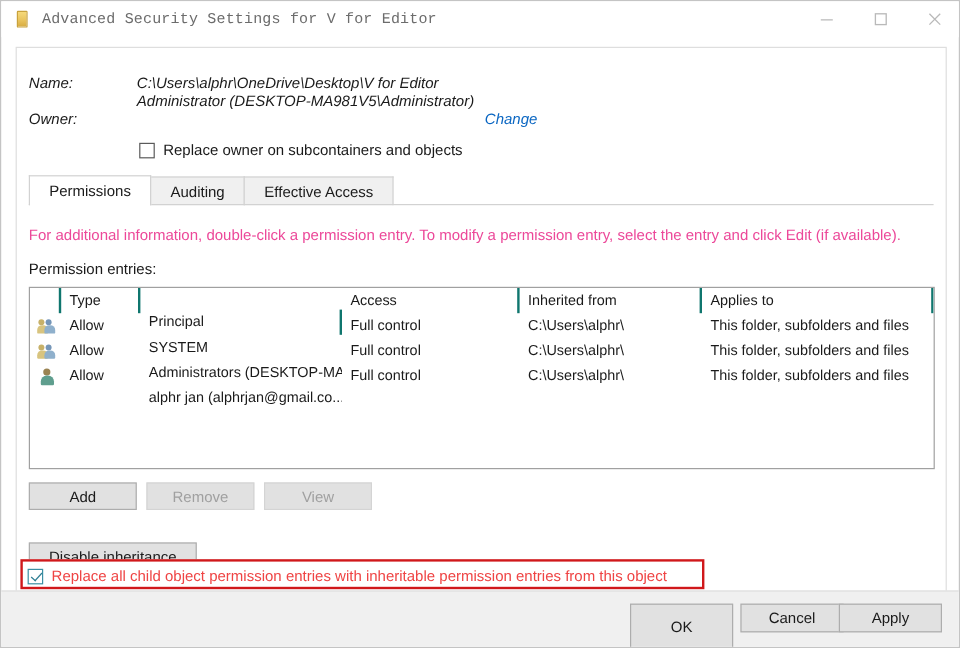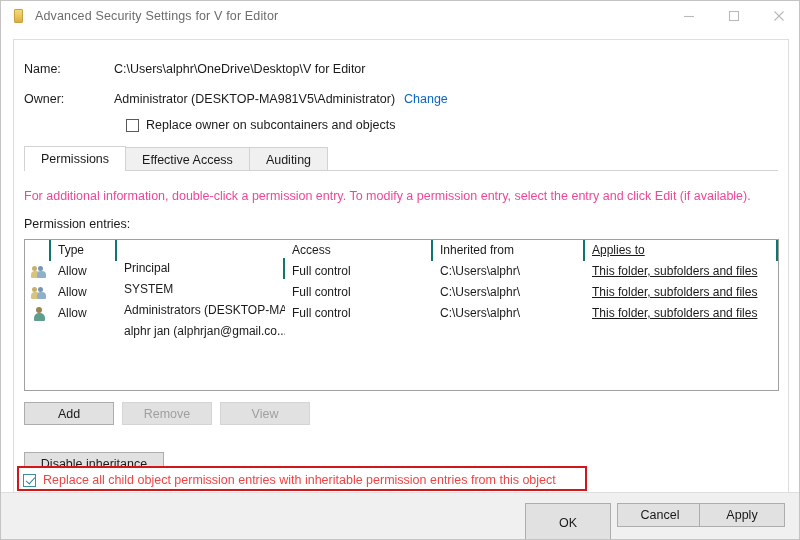--- a/index.html
+++ b/index.html
@@ -21,20 +21,21 @@
   }
 
   
   .titlebar {
     position: absolute;
     left: 0; top: 0;
     width: 800px; height: 30px;
     background: #ffffff;
     display: flex;
     align-items: center;
+    font-family: Liberation Mono, monospace;
   }
   .title-icon {
     width: 16px; height: 16px;
     margin-left: 10px;
     margin-right: 8px;
     position: relative;
     flex: none;
   }
   .title-icon .folder-body {
     position: absolute;
@@ -75,25 +76,26 @@
     background: #ffffff;
     border: 1px solid #dedede;
     box-sizing: border-box;
   }
 
   .field-row {
     position: absolute;
     font-size: 12.5px;
     color: #1a1a1a;
     white-space: nowrap;
+    font-style: italic;
   }
   .lbl-name   { left: 10px;  top: 22px; }
   .val-name   { left: 100px; top: 22px; }
   .lbl-owner  { left: 10px;  top: 52px; }
-  .val-owner  { left: 100px; top: 52px; }
+  .val-owner  { left: 100px; top: 37px; }
   .lnk-change {
     left: 390px; top: 52px;
     color: #0a66c2;
     cursor: pointer;
   }
 
   
   .cbox {
     width: 13px; height: 13px;
     border: 1px solid #5a5a5a;
@@ -117,21 +119,20 @@
 
   .owner-cb-row {
     position: absolute;
     left: 102px; top: 78px;
     display: flex;
     align-items: center;
     gap: 7px;
     font-size: 12.5px;
     color: #1a1a1a;
     white-space: nowrap;
-    margin-left: 10px;
   }
 
   
   .tabstrip {
     position: absolute;
     left: 10px; top: 106px;
     width: 754px;
     height: 25px;
     display: flex;
     align-items: flex-end;
@@ -230,21 +231,21 @@
     box-sizing: border-box;
     overflow: hidden;
     white-space: nowrap;
     text-overflow: clip;
   }
   .c-icon  { width: 26px; flex: none; padding-left: 4px; display:flex; align-items:center; }
   .c-type  { width: 66px; flex: none; }
   .c-prin  { width: 168px; flex: none; margin-top: 36px; }
   .c-acc   { width: 148px; flex: none; }
   .c-inh   { width: 152px; flex: none; }
-  .c-app   { width: 193px; flex: none; text-decoration: underline; }
+  .c-app   { width: 193px; flex: none; }
 
   
   .usericon { width: 16px; height: 15px; position: relative; flex: none; }
   .usericon .p-head {
     position: absolute; width: 5px; height: 5px; border-radius: 50%;
   }
   .usericon .p-body {
     position: absolute; width: 9px; height: 7px;
     border-radius: 4px 4px 1px 1px;
   }
@@ -361,24 +362,24 @@
     <div class="owner-cb-row">
       <span class="cbox"></span>
       <span>Replace owner on subcontainers and objects</span>
     </div>
 
     <div class="tabstrip">
       <div class="tab active">
         <span>Permissions</span>
       </div>
       <div class="tab">
+        <span>Auditing</span>
+      </div>
+      <div class="tab">
         <span>Effective Access</span>
-      </div>
-      <div class="tab">
-        <span>Auditing</span>
       </div>
     </div>
 
     <div class="info-text">For additional information, double-click a permission entry. To modify a permission entry, select the entry and click Edit (if available).</div>
     <div class="entries-label">Permission entries:</div>
 
     <div class="listbox">
       <div class="grid-header">
         <div class="hcell c-icon"></div>
         <div class="hcell c-type">Type</div>

